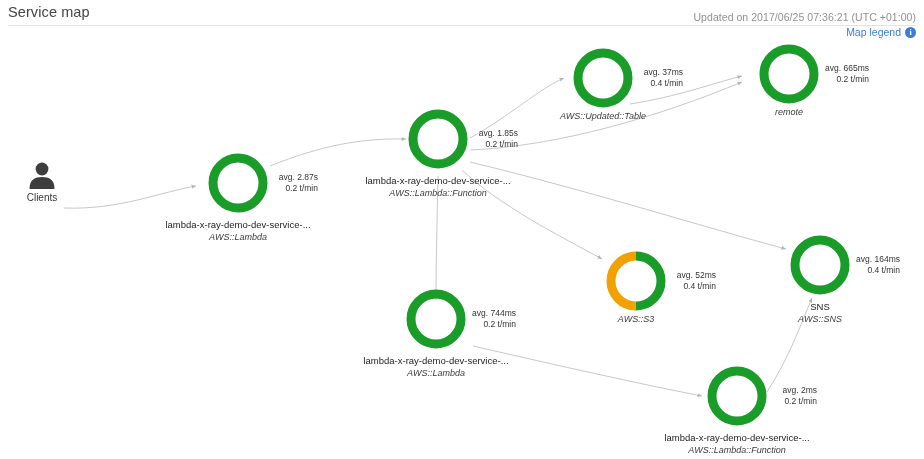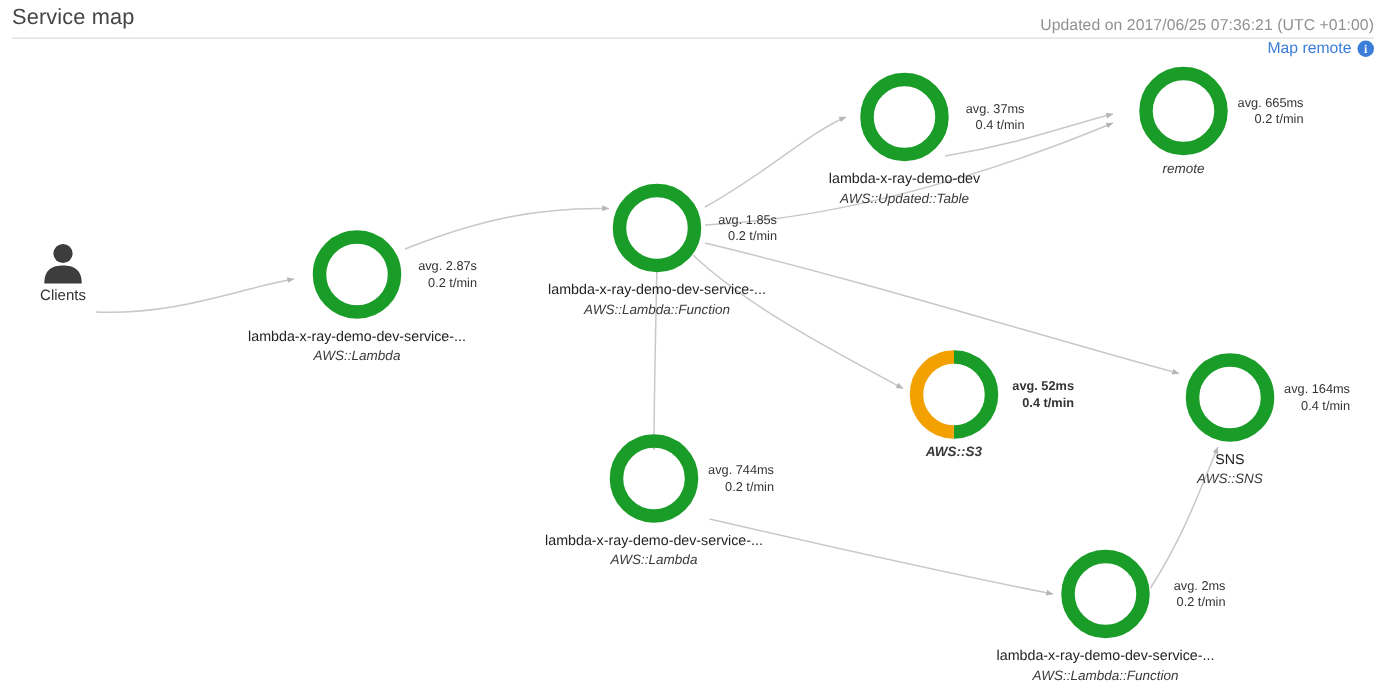--- a/index.html
+++ b/index.html
@@ -175,21 +175,21 @@
 
 <div id="app">
 
   <div class="header">
     <div class="header-title">Service map</div>
     <div class="header-updated">Updated on 2017/06/25 07:36:21 (UTC +01:00)</div>
     <div class="header-rule"></div>
   </div>
 
   <div class="map-legend">
-    <span class="map-legend-label">Map remote</span>
+    <span class="map-legend-label">Map legend</span>
     <span class="info-icon">i</span>
   </div>
 
   <div class="canvas">
 
     <svg class="edges-layer" viewBox="0 0 924 433">
       <defs>
         <marker id="arrow" viewBox="0 0 10 10" refX="9" refY="5" markerWidth="5" markerHeight="5" orient="auto-start-reverse">
           <path d="M 0 1 L 9 5 L 0 9 z" fill="#b5b5b5"></path>
         </marker>
@@ -223,21 +223,21 @@
         </svg>
         <div class="node-metrics">
           <div class="node-latency">avg. 2.87s</div>
           <div class="node-rate">0.2 t/min</div>
         </div>
       </div>
       <div class="node-name">lambda-x-ray-demo-dev-service-...</div>
       <div class="node-type">AWS::Lambda</div>
     </div>
 
-    <div class="node" style="left: 438px; top: 95px;">
+    <div class="node" style="left: 438px; top: 82px;">
       <div class="node-ring-wrap">
         <svg class="node-ring" viewBox="0 0 62 62">
           <circle cx="31" cy="31" r="25" fill="none" stroke="#1a9c28" stroke-width="9"></circle>
         </svg>
         <div class="node-metrics">
           <div class="node-latency">avg. 1.85s</div>
           <div class="node-rate">0.2 t/min</div>
         </div>
       </div>
       <div class="node-name">lambda-x-ray-demo-dev-service-...</div>
@@ -247,38 +247,37 @@
     <div class="node" style="left: 603px; top: 21px;">
       <div class="node-ring-wrap">
         <svg class="node-ring" viewBox="0 0 62 62">
           <circle cx="31" cy="31" r="25" fill="none" stroke="#1a9c28" stroke-width="9"></circle>
         </svg>
         <div class="node-metrics">
           <div class="node-latency">avg. 37ms</div>
           <div class="node-rate">0.4 t/min</div>
         </div>
       </div>
-      <div class="node-name">lambda-x-ray-demo-dev</div>
       <div class="node-type">AWS::Updated::Table</div>
     </div>
 
     <div class="node" style="left: 789px; top: 17px;">
       <div class="node-ring-wrap">
         <svg class="node-ring" viewBox="0 0 62 62">
           <circle cx="31" cy="31" r="25" fill="none" stroke="#1a9c28" stroke-width="9"></circle>
         </svg>
         <div class="node-metrics">
           <div class="node-latency">avg. 665ms</div>
           <div class="node-rate">0.2 t/min</div>
         </div>
       </div>
       <div class="node-type">remote</div>
     </div>
 
-    <div class="node" style="left: 636px; top: 206px; font-weight: bold;">
+    <div class="node" style="left: 636px; top: 224px;">
       <div class="node-ring-wrap">
         <svg class="node-ring" viewBox="0 0 62 62">
           <circle cx="31" cy="31" r="25" fill="none" stroke="#1a9c28" stroke-width="9" stroke-dasharray="78.54 78.54" stroke-dashoffset="0" transform="rotate(-90 31 31)"></circle>
           <circle cx="31" cy="31" r="25" fill="none" stroke="#f2a100" stroke-width="9" stroke-dasharray="78.54 78.54" stroke-dashoffset="-78.54" transform="rotate(-90 31 31)"></circle>
         </svg>
         <div class="node-metrics">
           <div class="node-latency">avg. 52ms</div>
           <div class="node-rate">0.4 t/min</div>
         </div>
       </div>

